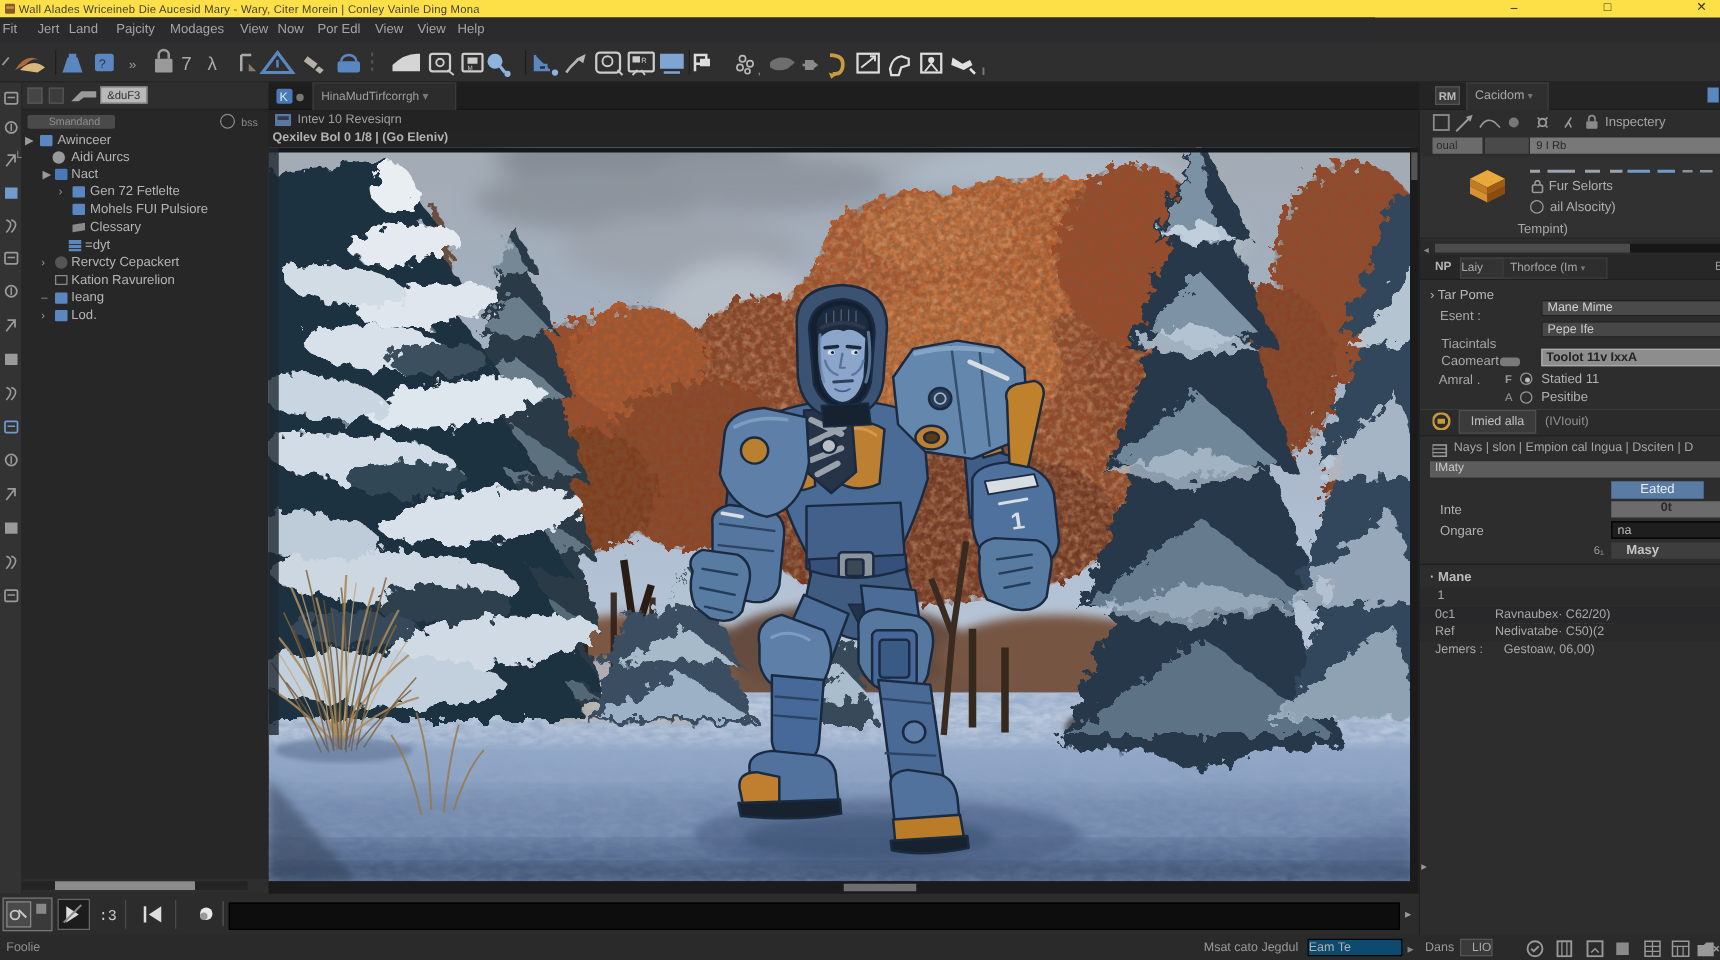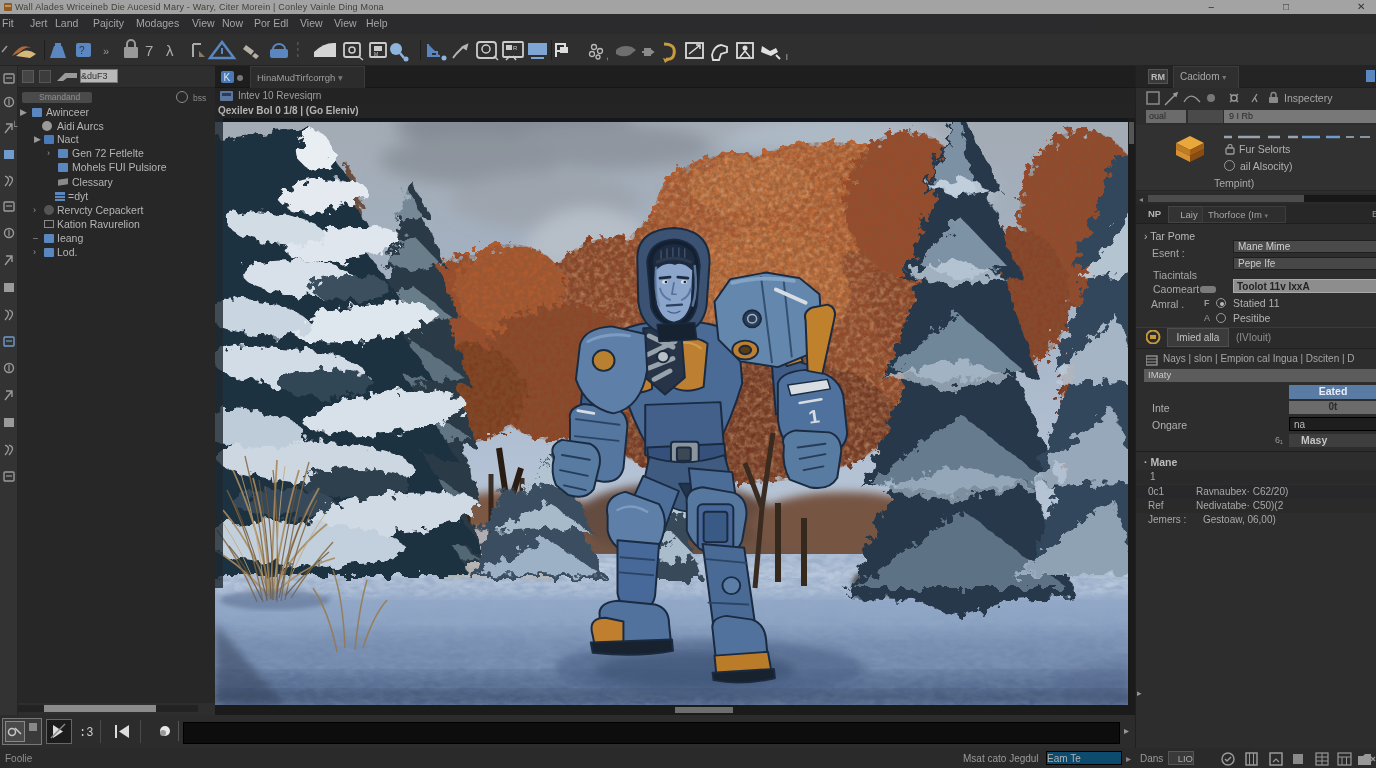--- a/index.html
+++ b/index.html
@@ -1,16 +1,16 @@
 <!DOCTYPE html>
 <html><head><meta charset="utf-8"><style>
 *{margin:0;padding:0;box-sizing:border-box}
 html,body{width:1376px;height:768px;overflow:hidden;background:#2b2b2b;font-family:"Liberation Sans",sans-serif}
 .abs{position:absolute}
-#titlebar{position:absolute;left:0;top:0;width:1376px;height:14px;background:#a3a3a3;color:#44413a;font-size:9px;line-height:14px}
+#titlebar{position:absolute;left:0;top:0;width:1376px;height:14px;background:#fde047;color:#44413a;font-size:9px;line-height:14px}
 #titlebar .ttl{position:absolute;left:15px;top:0;letter-spacing:.2px}
 #menubar{position:absolute;left:0;top:14px;width:1100px;height:20px;background:#2b2b2d;color:#a5a5a5;font-size:10.5px}
 #menubar span{position:absolute;top:3px}
 #toolbar{position:absolute;left:0;top:34px;width:1376px;height:32px;background:#2f2f30;border-bottom:1px solid #232323}
 #leftrail{position:absolute;left:0;top:66px;width:18px;height:649px;background:#333334;border-right:1px solid #252525}
 #outliner{position:absolute;left:18px;top:66px;width:197px;height:649px;background:#272727}
 #centercol{position:absolute;left:215px;top:66px;width:920px;height:649px;background:#222}
 #rightpanel{position:absolute;left:1135px;top:66px;width:241px;height:682px;background:#2d2d2e;border-left:1px solid #202020}
 #timeline{position:absolute;left:0;top:715px;width:1135px;height:33px;background:#2c2c2c}
 #statusbar{position:absolute;left:0;top:748px;width:1252px;height:20px;background:#2a2a2a;color:#9a9a9a;font-size:10px}
@@ -141,21 +141,21 @@
     </svg></div>
 
 <div id="outliner">
 
  <div class="abs" style="left:0;top:0;width:197px;height:22px;background:#2e2e2e;border-bottom:1px solid #222"></div>
  <div class="abs" style="left:4px;top:4px;width:12px;height:13px;background:#454545;border:1px solid #5a5a5a"></div>
  <div class="abs" style="left:21px;top:4px;width:12px;height:13px;background:#3c3c3c;border:1px solid #555"></div>
  <svg class="abs" style="left:37px;top:5px" width="24" height="12">
       <path d="M2 10 L10 2 L22 2 L22 7 L12 7 L8 10 Z" fill="#9a9a9a"></path>
     </svg>
- <div class="abs" style="left:62px;top:3px;width:38px;height:14px;background:#b9b9b9;border:1px solid #777;color:#333;font-size:9px;line-height:13px;text-align:left">&amp;duF3</div>
+ <div class="abs" style="left:62px;top:3px;width:38px;height:14px;background:#b9b9b9;border:1px solid #777;color:#333;font-size:9px;line-height:13px;text-align:center">&amp;duF3</div>
 
  <div class="abs" style="left:4px;top:26px;width:70px;height:11px;background:#4a4a4a;border-radius:2px;color:#8f8f8f;font-size:8.5px;line-height:11px;padding-left:17px">Smandand</div>
  <div class="abs" style="left:158px;top:25px;width:12px;height:12px;border:1.5px solid #8a8a8a;border-radius:50%"></div>
  <div class="abs" style="left:175px;top:27px;color:#8a8a8a;font-size:8.5px">bss</div>
  <div id="tree">
       <div class="abs" style="left:2px;top:41px;color:#9a9a9a;font-size:9px">▶</div>
       <div class="abs" style="left:14px;top:42px;width:10px;height:9px;background:#5b87c0;border-radius:1px"></div>
       <div class="abs" style="left:28px;top:40px;color:#b5b5b5;font-size:10.5px;white-space:nowrap">Awinceer</div>
       <div class="abs" style="left:-7px;top:55px;color:#9a9a9a;font-size:9px">└</div>
       <div class="abs" style="left:24px;top:55px;width:10px;height:10px;border-radius:50%;background:#9a9a9a"></div>
@@ -583,21 +583,21 @@
  <div class="abs" style="left:104px;top:94px;color:#b0b0b0;font-size:10.5px">ail Alsocity)</div>
  <div class="abs" style="left:78px;top:111px;color:#a8a8a8;font-size:10.5px">Tempint)</div>
 
  <div class="abs" style="left:0;top:127px;width:241px;height:11px;background:#2a2a2a"></div>
  <div class="abs" style="left:3px;top:129px;color:#888;font-size:8px">◂</div>
  <div class="abs" style="left:12px;top:129px;width:156px;height:7px;background:#4c4c4c"></div>
  <div class="abs" style="left:168px;top:129px;width:73px;height:7px;background:#171717"></div>
 
  <div class="abs" style="left:0;top:138px;width:241px;height:20px;background:#272728;border-bottom:1px solid #1f1f1f"></div>
  <div class="abs" style="left:12px;top:142px;color:#b5b5b5;font-size:9.5px;font-weight:bold">NP</div>
- <div class="abs" style="left:32px;top:140px;width:42px;height:17px;background:#333;border:1px solid #444;color:#aaa;font-size:9.5px;line-height:16px;text-align:center">Laiy</div>
+ <div class="abs" style="left:32px;top:140px;width:42px;height:17px;background:#333;border:1px solid #444;color:#aaa;font-size:9.5px;line-height:16px;text-align:left">Laiy</div>
  <div class="abs" style="left:66px;top:140px;width:84px;height:17px;background:#2e2e2e;border:1px solid #3d3d3d;color:#a5a5a5;font-size:9.5px;line-height:16px;padding-left:5px">Thorfoce (Im <span style="font-size:7px;color:#777">▾</span></div>
  <div class="abs" style="left:236px;top:142px;color:#999;font-size:9.5px">Es</div>
 
  <div class="abs" style="left:8px;top:164px;color:#b8b8b8;font-size:10.5px">› Tar Pome</div>
  <div class="abs" style="left:16px;top:181px;color:#a8a8a8;font-size:10.5px">Esent :</div>
  <div class="inp" style="left:97px;top:174px;width:144px;height:13px;background:#4a4a4a;color:#d0d0d0">Mane Mime</div>
  <div class="inp" style="left:97px;top:191px;width:144px;height:13px;background:#474747;color:#c8c8c8">Pepe Ife</div>
  <div class="abs" style="left:17px;top:203px;color:#a8a8a8;font-size:10.5px">Tiacintals</div>
  <div class="abs" style="left:17px;top:217px;color:#a8a8a8;font-size:10.5px">Caomeart</div>
  <div class="abs" style="left:64px;top:220px;width:16px;height:7px;background:#7a7a7a;border-radius:3px"></div>
@@ -620,21 +620,21 @@
  <div class="abs" style="left:100px;top:266px;color:#909090;font-size:10px">(IVIouit)</div>
 
  <svg class="abs" style="left:10px;top:288px" width="13" height="12">
       <rect x="0" y="2" width="11" height="9" fill="none" stroke="#999" stroke-width="1.3"></rect>
       <path d="M0 5 h11 M0 8 h11" stroke="#999" stroke-width="1"></path>
     </svg>
  <div class="abs" style="left:27px;top:287px;color:#a5a5a5;font-size:10px">Nays | slon | Empion cal Ingua | Dsciten | D</div>
 
  <div class="abs" style="left:8px;top:303px;width:233px;height:13px;background:#5c5c5c;color:#c9c9c9;font-size:9.5px;line-height:12px;padding-left:4px">IMaty</div>
 
- <div class="abs" style="left:153px;top:319px;width:88px;height:14px;background:#5a7ba3;color:#e8eef5;font-size:10.5px;line-height:13px;text-align:center;font-weight:bold">Eated</div>
+ <div class="abs" style="left:153px;top:319px;width:74px;height:14px;background:#5a7ba3;color:#e8eef5;font-size:10.5px;line-height:13px;text-align:center;font-weight:normal">Eated</div>
  <div class="abs" style="left:16px;top:336px;color:#b0b0b0;font-size:10.5px">Inte</div>
  <div class="abs" style="left:153px;top:335px;width:88px;height:13px;background:#6b6b6b;color:#2a2a2a;font-size:10px;line-height:12px;text-align:center;font-weight:bold">0t</div>
  <div class="abs" style="left:16px;top:353px;color:#b0b0b0;font-size:10.5px">Ongare</div>
  <div class="abs" style="left:153px;top:351px;width:88px;height:14px;background:#1e1e1e;border:1px solid #000;color:#bbb;font-size:10px;line-height:13px;padding-left:4px">na</div>
  <div class="abs" style="left:139px;top:369px;color:#999;font-size:9px">6₁</div>
  <div class="abs" style="left:153px;top:368px;width:88px;height:13px;background:#3e3e3e;color:#c5c5c5;font-size:10.5px;line-height:12px;padding-left:12px;font-weight:bold">Masy</div>
  <div class="abs" style="left:0;top:385px;width:241px;height:1px;background:#1f1f1f"></div>
 
  <div class="abs" style="left:8px;top:390px;color:#bcbcbc;font-size:10.5px;font-weight:bold">· Mane</div>
  <div class="abs" style="left:0;top:404px;width:241px;height:14px;background:#2a2a2b"></div>

